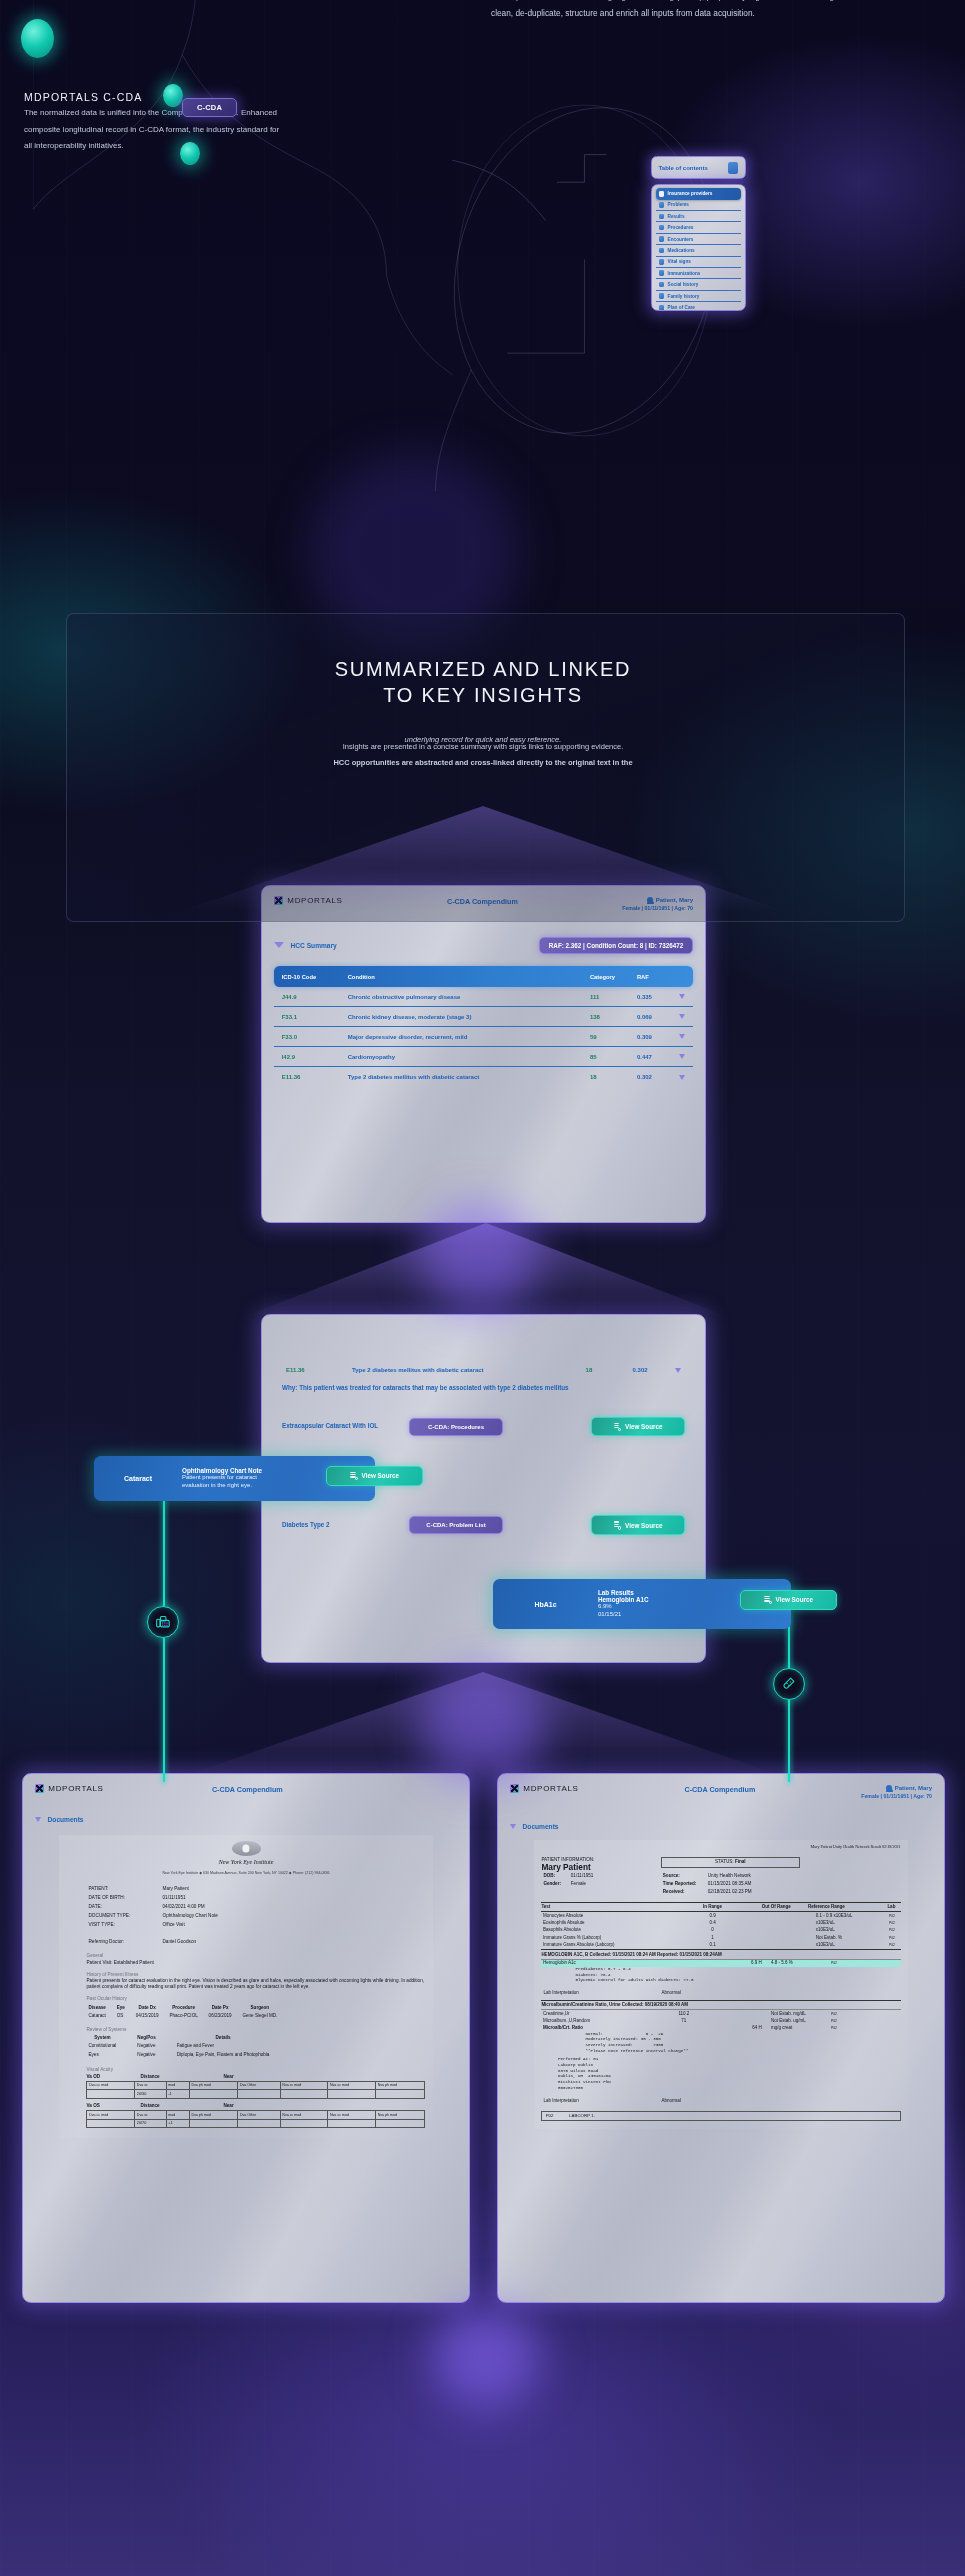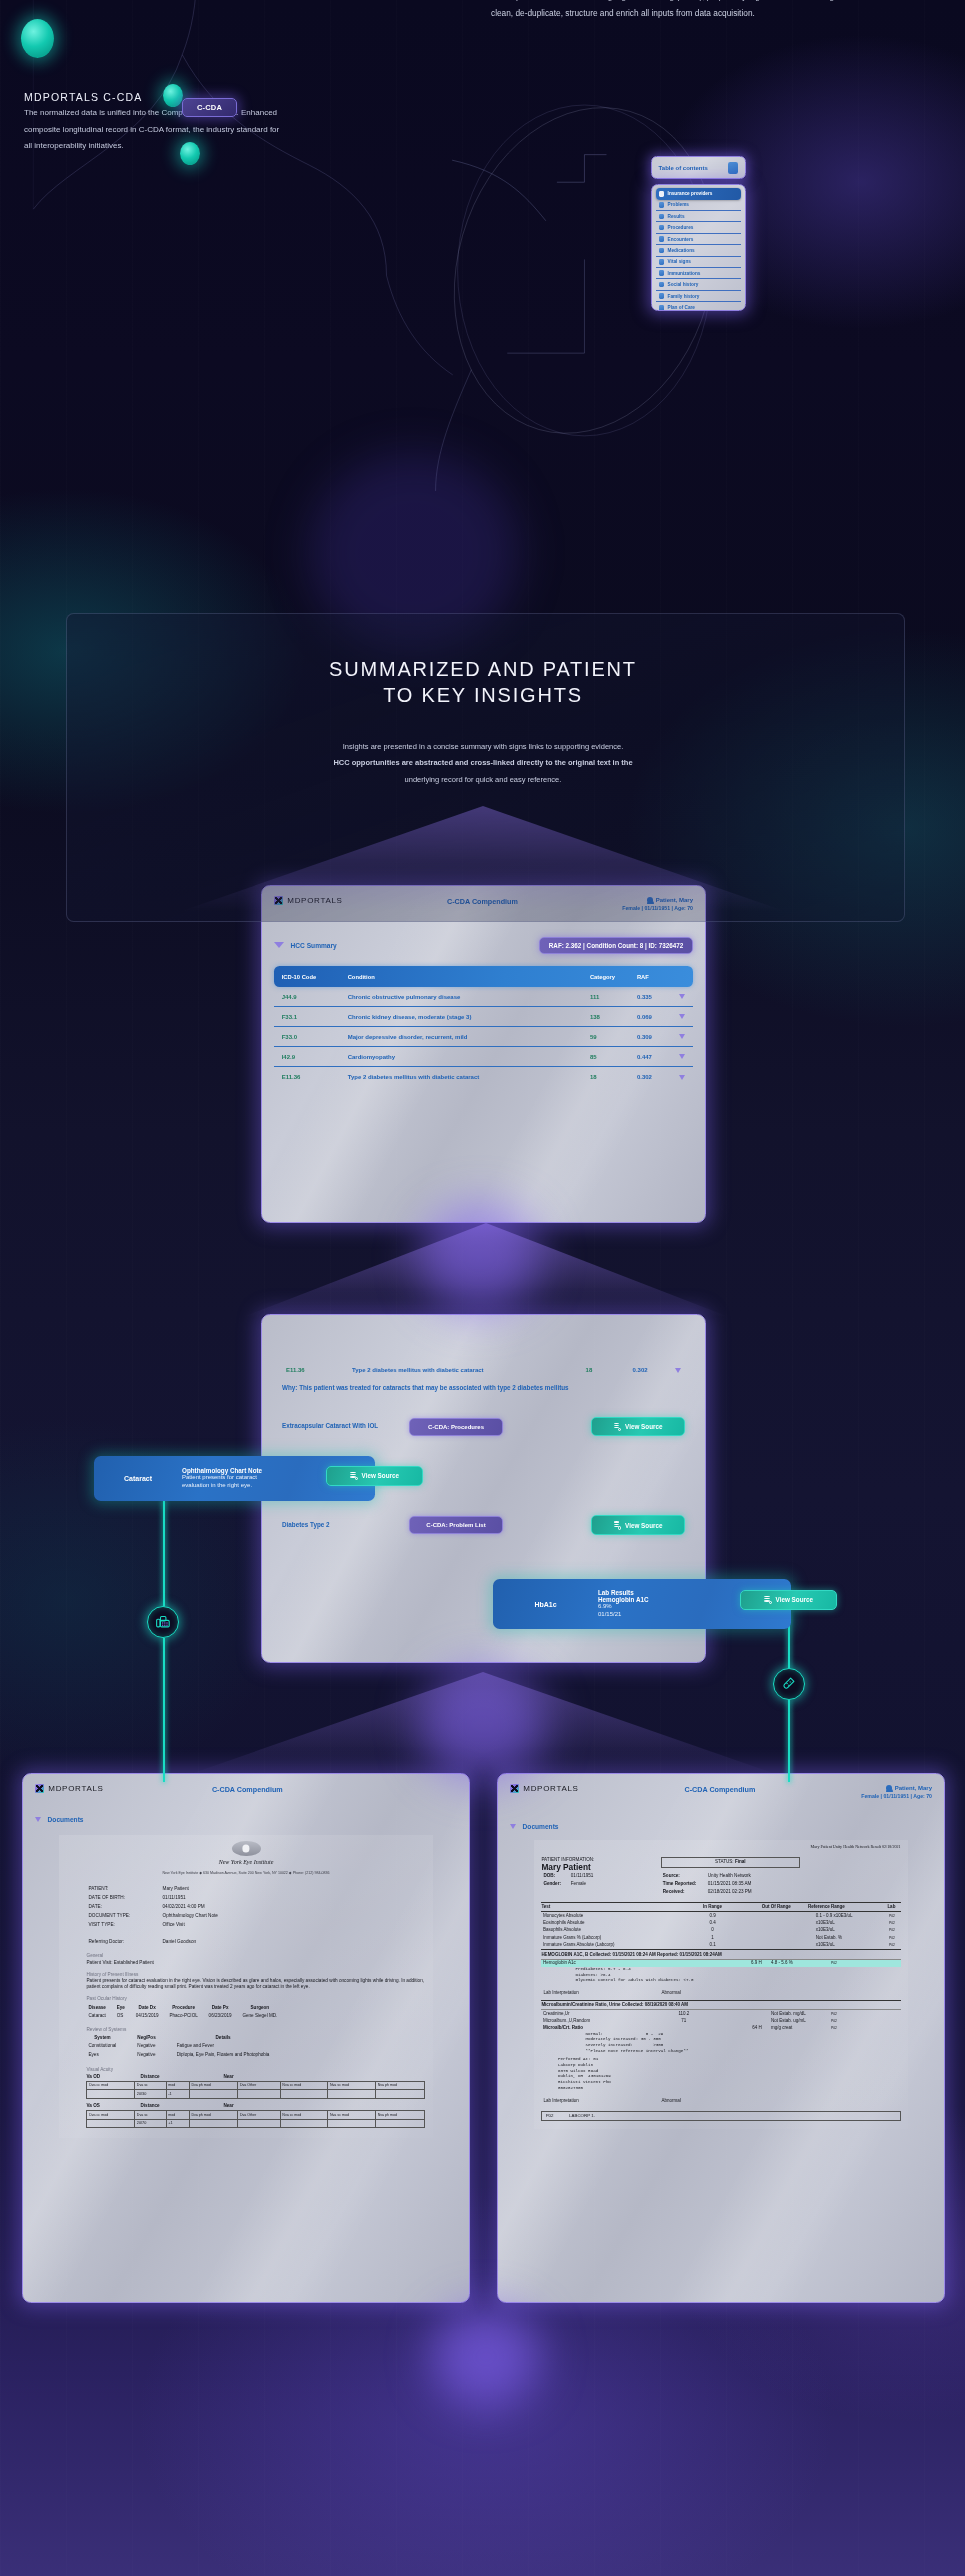--- a/index.html
+++ b/index.html
@@ -247,25 +247,25 @@
       <span class="chip"></span>
       <span class="lbl">Family history</span>
     </div>
     <div class="toc-item">
       <span class="chip"></span>
       <span class="lbl">Plan of Care</span>
     </div>
   </div>
 
 <div class="banner"></div>
-<div class="big-title" style="top:656px;">SUMMARIZED AND PATIENT</div>
+<div class="big-title" style="top:656px;">SUMMARIZED AND LINKED</div>
 <div class="big-title" style="top:682px;">TO KEY INSIGHTS</div>
 <div class="sub-copy" style="top:739px;">Insights are presented in a concise summary with signs links to supporting evidence.</div>
 <div class="sub-copy" style="top:755px;font-weight:bold;">HCC opportunities are abstracted and cross-linked directly to the original text in the</div>
-<div class="sub-copy" style="top:772px;">underlying record for quick and easy reference.</div>
+<div class="sub-copy" style="top:732px;font-style:italic;">underlying record for quick and easy reference.</div>
 
 <svg class="net" style="left:182px;top:806px;width:602px;height:105px;" viewBox="0 0 1090 190" width="602" height="105">
   <defs>
       <linearGradient id="bm1" x1="0" y1="0" x2="0" y2="1">
     <stop offset="0%" stop-color="rgba(150,120,245,.55)"></stop>
         <stop offset="100%" stop-color="rgba(150,120,245,0)"></stop>
   </linearGradient>
     </defs>
   <path d="M545,0 L 1090,190 L 0,190 Z" fill="url(#bm1)"></path>
 </svg>

